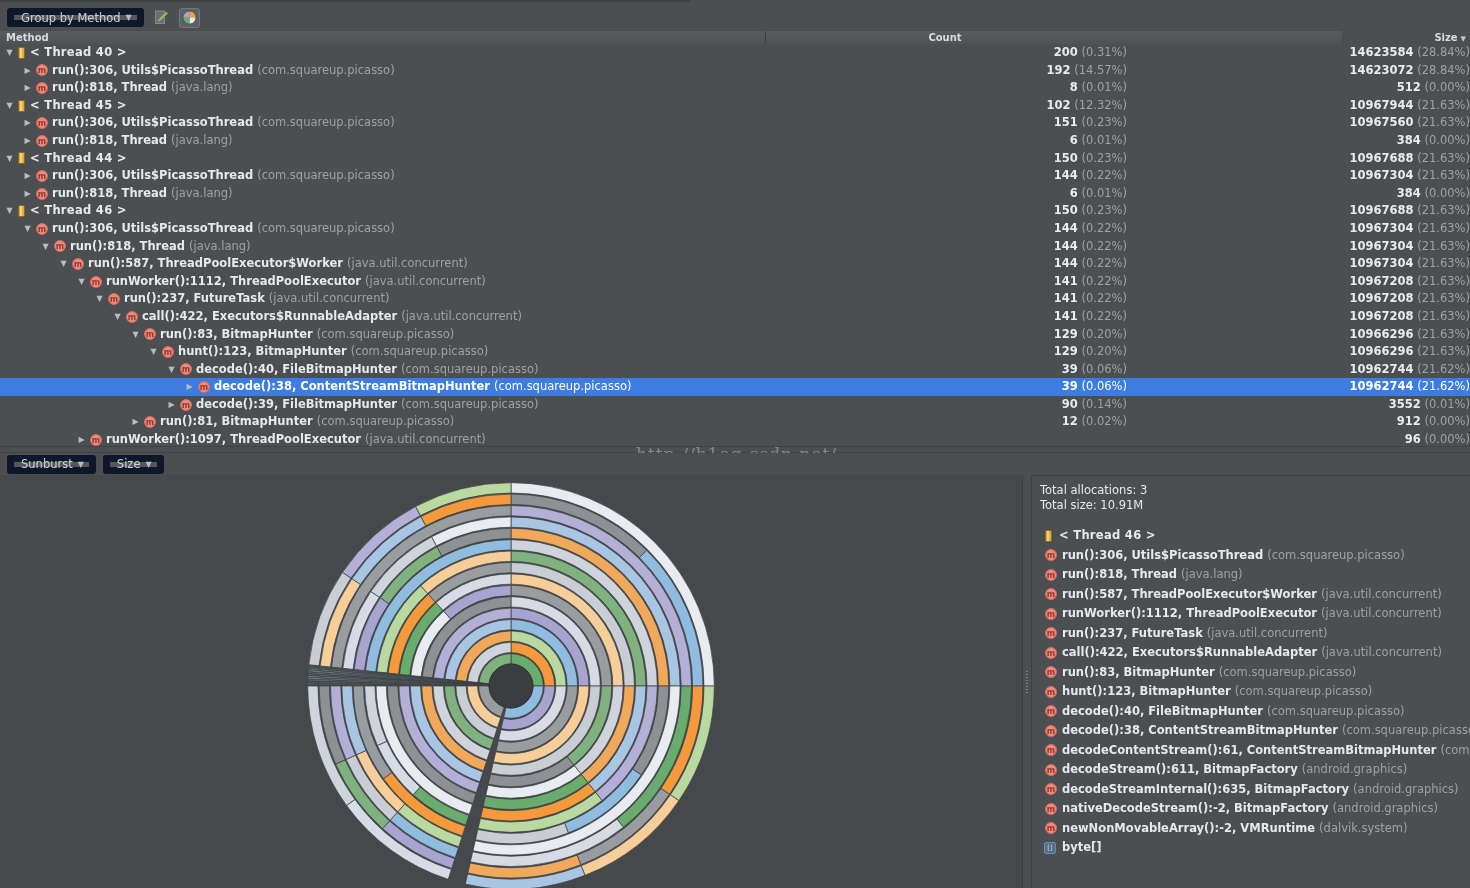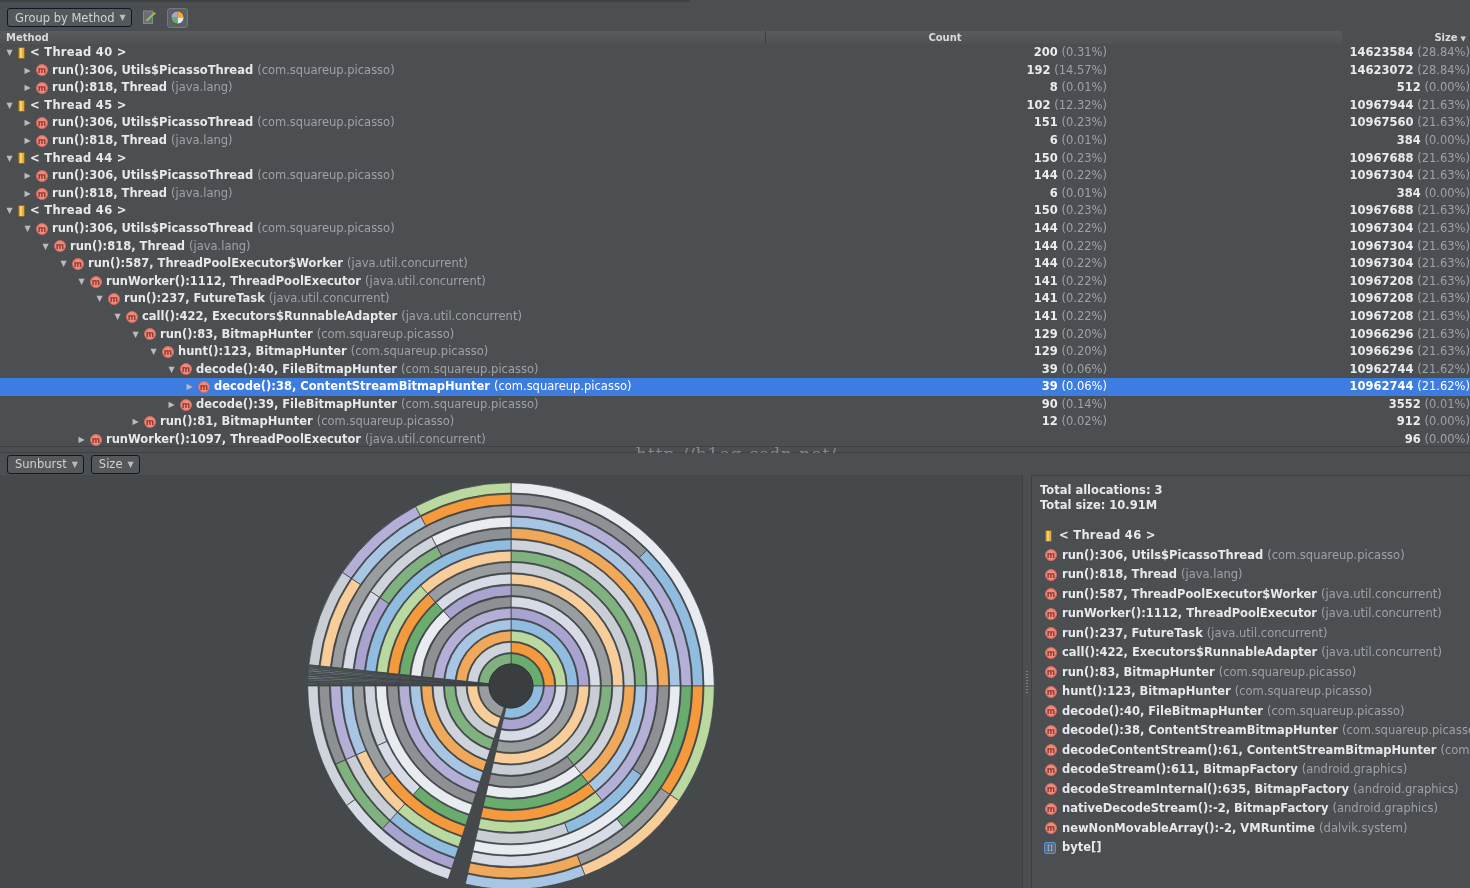--- a/index.html
+++ b/index.html
@@ -21,21 +21,21 @@
     position:absolute; left:0; top:0; width:690px; height:2px; background:#3f4245;
   }
 
   
   .toolbar {
     position: absolute; left:0; top:4px; width:1470px; height:27px;
     background:#4c4f52;
     display:flex; align-items:center; padding-left:7px; box-sizing:border-box;
   }
   .combo {
-    height:19px; border:1px solid #0f172a; border-radius:3px;
+    height:19px; border:7px solid #0f172a; border-radius:3px;
     background:#54585b; color:#cfd2d4; font-size:11.5px;
     display:flex; align-items:center; padding:0 5px 0 7px; gap:5px;
     box-sizing:border-box; cursor:default; white-space:nowrap;
   }
   .combo .caret { font-size:8px; color:#b9bcbe; }
   .tbtn {
     width:21px; height:20px; margin-left:7px;
     display:flex; align-items:center; justify-content:center;
     border-radius:3px; box-sizing:border-box; border:1px solid transparent;
   }
@@ -92,21 +92,21 @@
   }
   .nm { color:#e6e9eb; font-weight:bold; }
   .pk { color:#9ea2a6; font-weight:normal; margin-left:4px; }
   .row.sel .nm, .row.sel .pk { color:#ffffff; }
   .thname { color:#e6e9eb; font-weight:bold; letter-spacing:0.3px; }
 
   .cnum {
     position:absolute; top:0; height:17.6px; line-height:17.6px;
     text-align:right; font-size:11.5px; white-space:nowrap;
   }
-  .cnum.count { left:747px; width:360px; padding-right:4px; }
+  .cnum.count { left:767px; width:360px; padding-right:4px; }
   .cnum.size  { left:1127px; width:343px; padding-right:4px; }
   .cnum b { color:#e9ecee; font-weight:bold; }
   .cnum span { color:#9ea2a6; }
   .row.sel .cnum b, .row.sel .cnum span { color:#ffffff; }
 
   
   .hsplit {
     position:absolute; left:0; top:446px; width:1470px; height:7px;
     background:#4c4f52; border-top:1px solid #3f4245; border-bottom:1px solid #3f4245;
     box-sizing:border-box;
@@ -142,21 +142,21 @@
     position:absolute; left:3px; top:196px; width:2px; height:22px;
     background:repeating-linear-gradient(#7d8185 0 1px, transparent 1px 3px);
   }
 
   
   .details {
     position:absolute; left:1032px; top:475px; width:438px; height:413px;
     background:#4c4f52; overflow:hidden; padding:8px 0 0 8px; box-sizing:border-box;
   }
   .details .topline { position:absolute; left:0; top:0; width:100%; height:1px; background:#3d4043; }
-  .tot { font-size:11.5px; color:#e6e9eb; font-weight:bold; height:15px; line-height:15px;
+  .tot { font-size:11.5px; color:#e6e9eb; font-weight:normal; height:15px; line-height:15px;
          white-space:nowrap; }
   .stackgap { height:13px; }
   .srow { height:19.5px; line-height:19.5px; display:flex; align-items:center;
           white-space:nowrap; font-size:11.5px; }
   .srow .ic-thread { margin-left:5px; margin-right:7px; }
   .srow .ic-method { margin-left:5px; margin-right:5px; }
   .srow .ic-class  { margin-left:4px; margin-right:6px; }
 
   
   .sun { position:absolute; left:0; top:0; }

